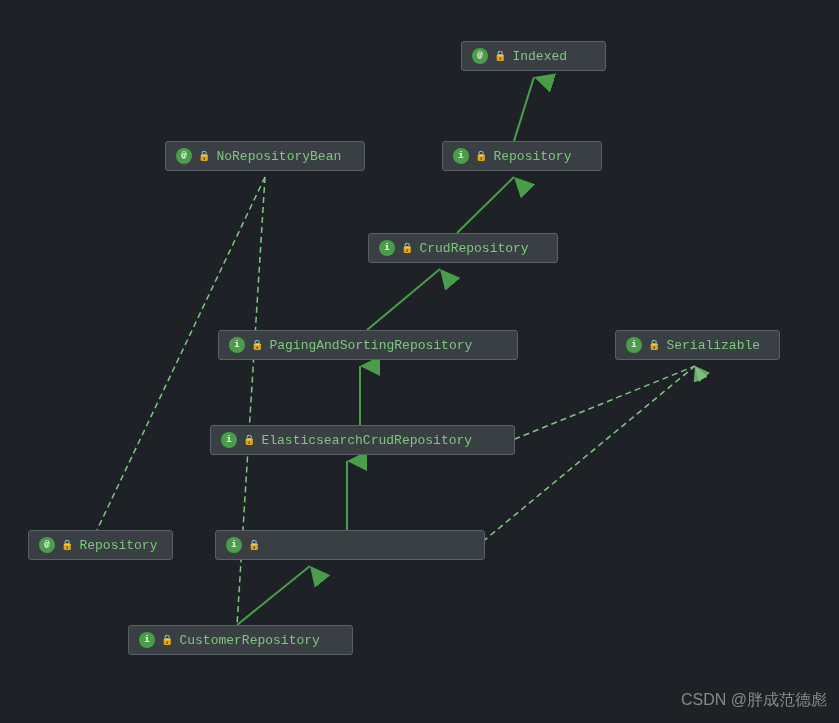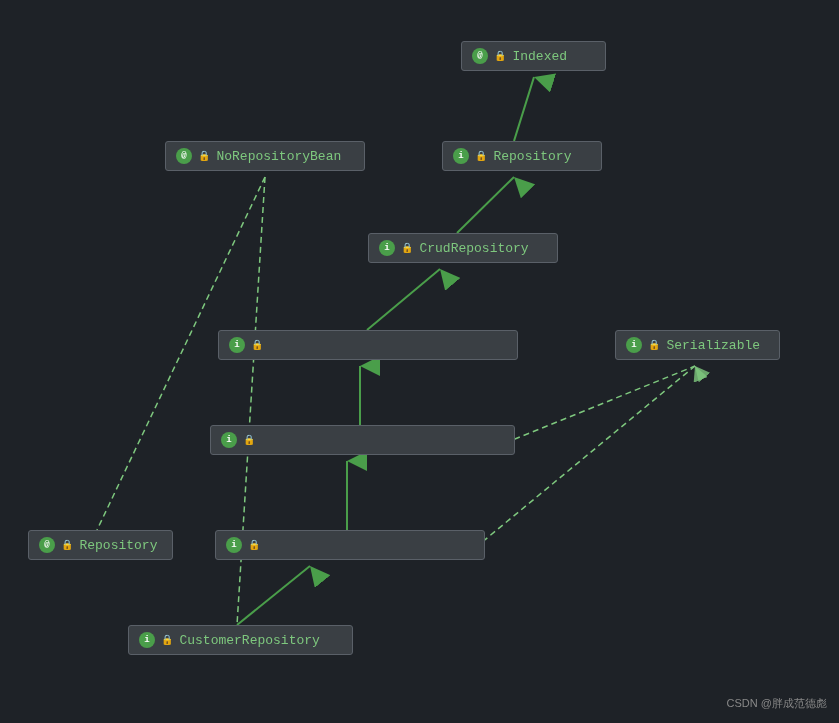--- a/index.html
+++ b/index.html
@@ -71,21 +71,21 @@
       width: 100%;
       height: 100%;
       pointer-events: none;
     }
 
     .watermark {
       position: absolute;
       bottom: 12px;
       right: 12px;
       color: #888;
-      font-size: 11px;
+      font-size: 16px;
       font-family: Arial, sans-serif;
     }
   </style>
 </head>
 <body>
 
 <div class="diagram-container">
   <svg class="arrows">
 
     <defs>
@@ -144,31 +144,33 @@
 
   <div class="node" style="left:368px; top:233px; width:190px;">
     <span class="icon-circle icon-i">i</span>
     <span class="lock-icon">🔒</span>
     <span class="node-label">CrudRepository</span>
   </div>
 
   <div class="node" style="left:218px; top:330px; width:300px;">
     <span class="icon-circle icon-i">i</span>
     <span class="lock-icon">🔒</span>
+    <span class="node-label">PagingAndSortingRepository</span>
   </div>
 
   <div class="node" style="left:615px; top:330px; width:165px;">
     <span class="icon-circle icon-i">i</span>
     <span class="lock-icon">🔒</span>
     <span class="node-label">Serializable</span>
   </div>
 
   <div class="node" style="left:210px; top:425px; width:305px;">
     <span class="icon-circle icon-i">i</span>
     <span class="lock-icon">🔒</span>
+    <span class="node-label">ElasticsearchCrudRepository</span>
   </div>
 
   <div class="node" style="left:28px; top:530px; width:145px;">
     <span class="icon-circle icon-at">@</span>
     <span class="lock-icon">🔒</span>
     <span class="node-label">Repository</span>
   </div>
 
   <div class="node" style="left:215px; top:530px; width:270px;">
     <span class="icon-circle icon-i">i</span>

